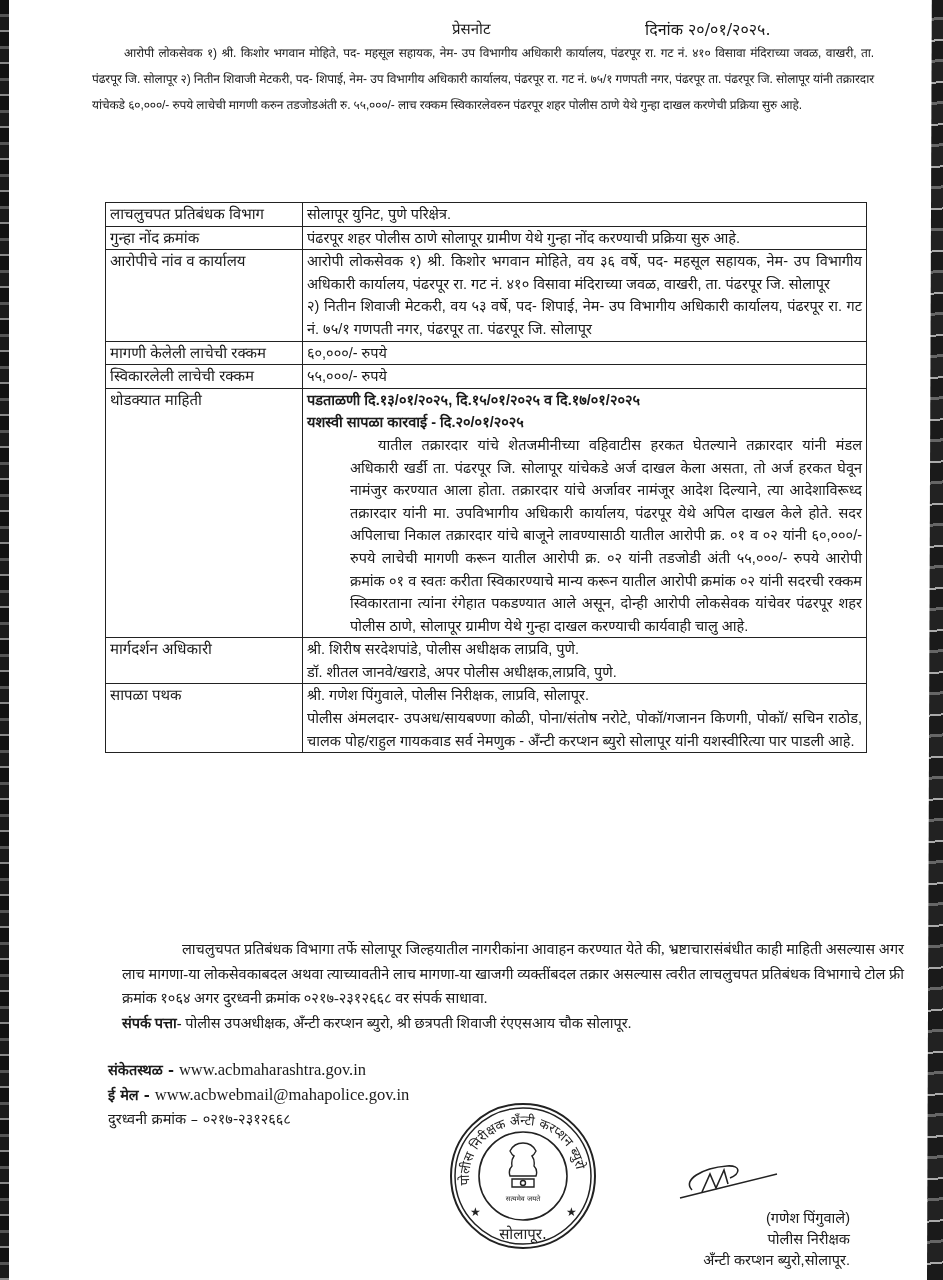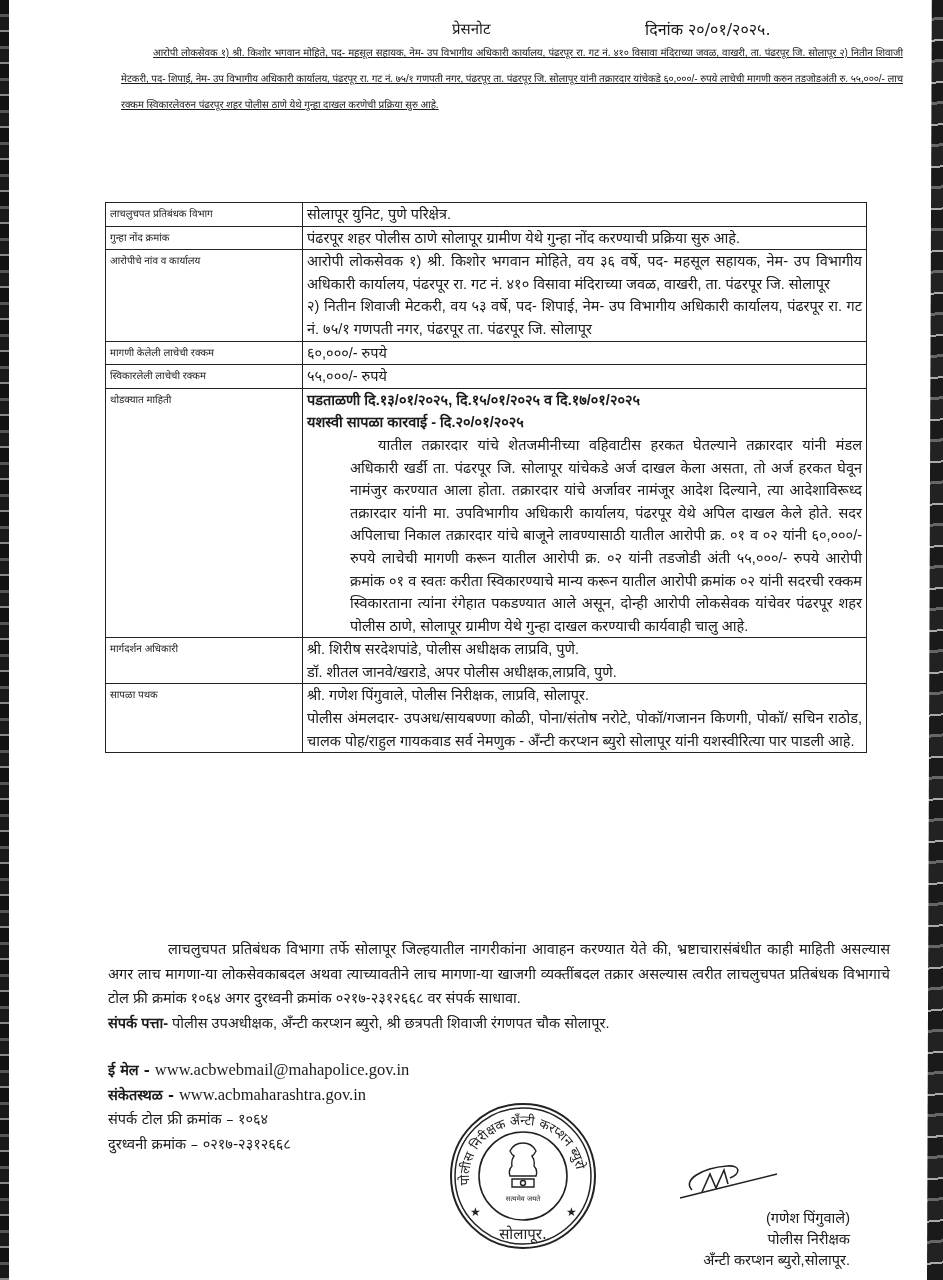--- a/index.html
+++ b/index.html
@@ -19,45 +19,45 @@
     clip-path: polygon(30% 0, 100% 0, 100% 100%, 0 100%);
   }
   .header {
     position: absolute; top: 18px; left: 0; width: 778px; height: 24px;
     font-size: 15px;
   }
   .header .title { position: absolute; left: 452px; top: 0; }
   .header .date { position: absolute; left: 645px; top: 0; font-size: 16px; }
 
   .intro {
-    position: absolute; left: 121px; top: 40px; width: 782px;
+    position: absolute; left: 92px; top: 40px; width: 782px;
     font-family: "Liberation Sans", sans-serif;
-    font-size: 10px; line-height: 26px; text-align: justify;
-    text-indent: 32px; letter-spacing: -0.1px; text-decoration: underline;
+    font-size: 12px; line-height: 26px; text-align: justify;
+    text-indent: 32px; letter-spacing: -0.1px;
   }
 
   table.info {
     position: absolute; left: 105px; top: 202px; width: 762px;
     border-collapse: collapse;
     font-family: "Liberation Sans", sans-serif; font-size: 14.5px;
     border: 1.6px solid #222;
   }
   table.info td {
     border: 1.3px solid #222; vertical-align: top;
     padding: 0 4px; line-height: 22.6px;
   }
-  table.info td.lbl { width: 188px; font-size: 10px; }
+  table.info td.lbl { width: 188px; font-size: 15px; }
   table.info td.val { text-align: justify; }
   .bold { font-weight: bold; }
   .indent { text-indent: 28px; margin-left: 43px; }
   .block { display: block; }
 
   .appeal {
-    position: absolute; left: 108px; top: 937px; width: 782px;
-    font-family: Liberation Sans, sans-serif;
+    position: absolute; left: 122px; top: 937px; width: 782px;
+    font-family: Liberation Serif, serif;
     font-size: 14.5px; line-height: 24.5px; text-align: justify;
   }
   .appeal .para { text-indent: 60px; }
   .appeal .contact-label { font-weight: bold; }
 
   .links {
     position: absolute; left: 108px; top: 1058px; width: 420px;
     font-size: 14.5px; line-height: 24.5px;
   }
   .links .url { font-family: "Liberation Serif", serif; font-size: 16.5px; }
@@ -134,32 +134,31 @@
         <span class="block">श्री. गणेश पिंगुवाले, पोलीस निरीक्षक, लाप्रवि, सोलापूर.</span>
         <span class="block">पोलीस अंमलदार- उपअध/सायबण्णा कोळी, पोना/संतोष नरोटे, पोकॉ/गजानन किणगी, पोकॉ/ सचिन राठोड, चालक पोह/राहुल गायकवाड सर्व नेमणुक - अँन्टी करप्शन ब्युरो सोलापूर यांनी यशस्वीरित्या पार पाडली आहे.</span>
       </td>
     </tr>
   </tbody>
 </table>
 
 <div class="appeal">
   <div class="para">लाचलुचपत प्रतिबंधक विभागा तर्फे सोलापूर जिल्हयातील नागरीकांना आवाहन करण्यात येते की, भ्रष्टाचारासंबंधीत काही माहिती असल्यास अगर लाच मागणा-या लोकसेवकाबदल अथवा त्याच्यावतीने लाच मागणा-या खाजगी व्यक्तींबदल तक्रार असल्यास त्वरीत लाचलुचपत प्रतिबंधक विभागाचे टोल फ्री क्रमांक १०६४ अगर दुरध्वनी क्रमांक ०२१७-२३१२६६८ वर संपर्क साधावा.</div>
   <div>
-    <span class="contact-label">संपर्क पत्ता-</span><span> पोलीस उपअधीक्षक, अँन्टी करप्शन ब्युरो, श्री छत्रपती शिवाजी रंगणपत चौक सोलापूर.</span>
+    <span class="contact-label">संपर्क पत्ता-</span><span> पोलीस उपअधीक्षक, अँन्टी करप्शन ब्युरो, श्री छत्रपती शिवाजी रंएएसआय चौक सोलापूर.</span>
   </div>
 </div>
 
 <div class="links">
   <div>
+    <span class="lbl">संकेतस्थळ - </span><span class="url">www.acbmaharashtra.gov.in</span>
+  </div>
+  <div>
     <span class="lbl">ई मेल - </span><span class="url">www.acbwebmail@mahapolice.gov.in</span>
   </div>
-  <div>
-    <span class="lbl">संकेतस्थळ - </span><span class="url">www.acbmaharashtra.gov.in</span>
-  </div>
-  <div>संपर्क टोल फ्री क्रमांक – १०६४</div>
   <div>दुरध्वनी क्रमांक – ०२१७-२३१२६६८</div>
 </div>
 
 <svg class="seal" viewBox="0 0 150 150">
   <defs>
     <path id="sealArc" d="M 22 88 A 54 54 0 1 1 128 88"></path>
   </defs>
   <circle cx="75" cy="75" r="72" fill="none" stroke="#222" stroke-width="2"></circle>
   <circle cx="75" cy="75" r="68" fill="none" stroke="#222" stroke-width="1.5"></circle>
   <circle cx="75" cy="75" r="44" fill="none" stroke="#222" stroke-width="1.6"></circle>

